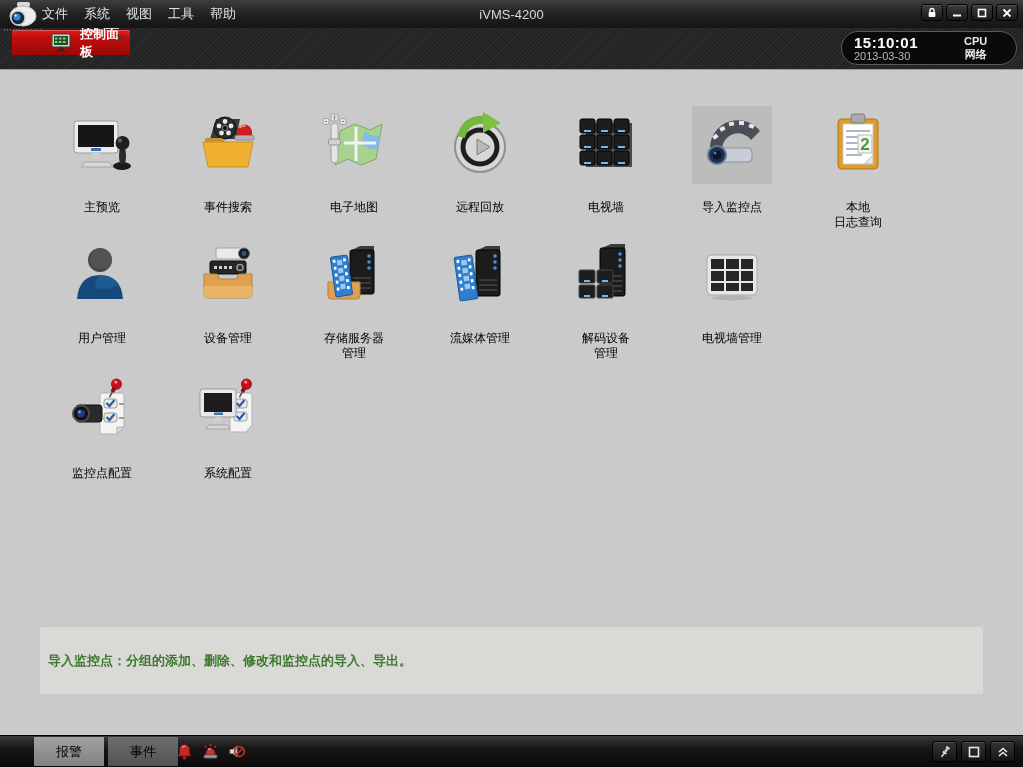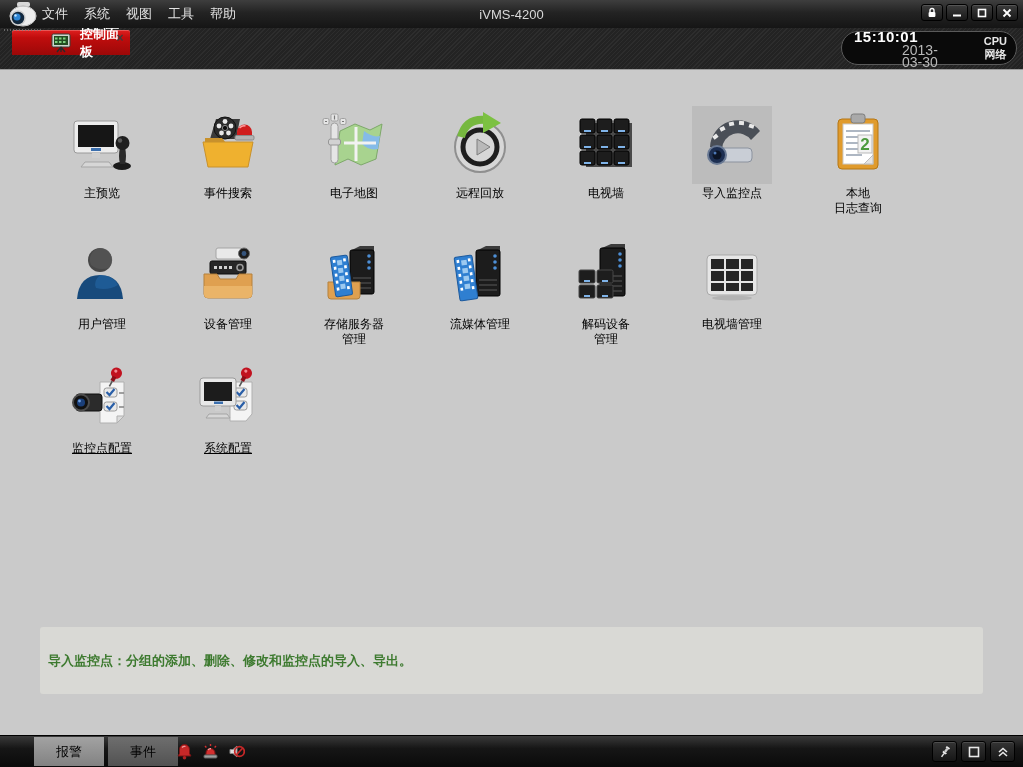--- a/index.html
+++ b/index.html
@@ -29,36 +29,36 @@
     display:flex; align-items:center; box-shadow:inset 0 1px 0 rgba(255,255,255,.25);padding-left:12px; }
   .panel-tab .tab-label { color:#fff; font-size:13px; font-weight:bold; margin-left:8px; }
   .tab-icon { width:22px; height:20px; margin-left:26px; }
   .tab-close { position:absolute; right:4px; top:2px; width:12px; height:12px; color:#3c3c3c;
     font-size:12px; font-weight:bold; line-height:12px; text-align:center; cursor:pointer; }
 
   
   .clock { position:absolute; right:6px; top:3px; width:176px; height:34px; border-radius:17px;
     background:#0a0a0a; border:1px solid #5a5a5a; display:flex; align-items:center; padding:0 12px;gap:36px; }
   .clock-time { color:#fff; font-size:15px; font-weight:bold; line-height:15px; letter-spacing:.5px; }
-  .clock-date { color:#b8b8b8; font-size:14px; line-height:12px;margin-left:48px; }
+  .clock-date { color:#b8b8b8; font-size:11px; line-height:12px; }
   .clock-labels { margin-left:10px; text-align:center; }
   .clock-labels div { color:#e8e8e8; font-size:11px; line-height:13px; font-weight:bold; }
   .seg-bars { margin-left:8px; }
   .seg-bar { width:62px; height:9px; margin:2px 0;
     background:repeating-linear-gradient(90deg,#8bc34a 0 4px,#0a0a0a 4px 6px);
     border:1px solid #2e2e2e; }
 
   
   .main { position:absolute; top:71px; left:0; width:1023px; height:664px; background:#cacaca; }
   .grid-row { position:absolute; left:39px; display:flex; }
-  .row-1 { top:35px; } .row-2 { top:166px; } .row-3 { top:290px;text-decoration:underline; }
+  .row-1 { top:35px; } .row-2 { top:166px; } .row-3 { top:301px; }
   .cell { width:126px; text-align:center; cursor:pointer; }
   .icon-wrap { width:80px; height:78px; margin:0 auto; display:flex; align-items:center; justify-content:center; }
   .cell.selected .icon-wrap { background:#bcbcbc; }
-  .cell-label { margin-top:2px; font-size:12px; line-height:15px; color:#000; white-space:pre-line; }
+  .cell-label { margin-top:16px; font-size:12px; line-height:15px; color:#000; white-space:pre-line; }
 
   
   .desc-panel { position:absolute; left:40px; top:556px; width:943px; height:67px; background:#d9d9d5;
     border-radius:3px; display:flex; align-items:center; padding-left:8px;text-align:right; }
   .desc-text { color:#3d7a2f; font-size:13px; font-weight:bold; }
 
   
   .statusbar { position:absolute; bottom:0; left:0; width:1023px; height:32px;
     background:linear-gradient(#3a3a3a,#161616 40%,#0a0a0a); border-top:1px solid #000; }
   .sb-tab { position:absolute; top:1px; height:29px; width:70px; display:flex; align-items:center;

